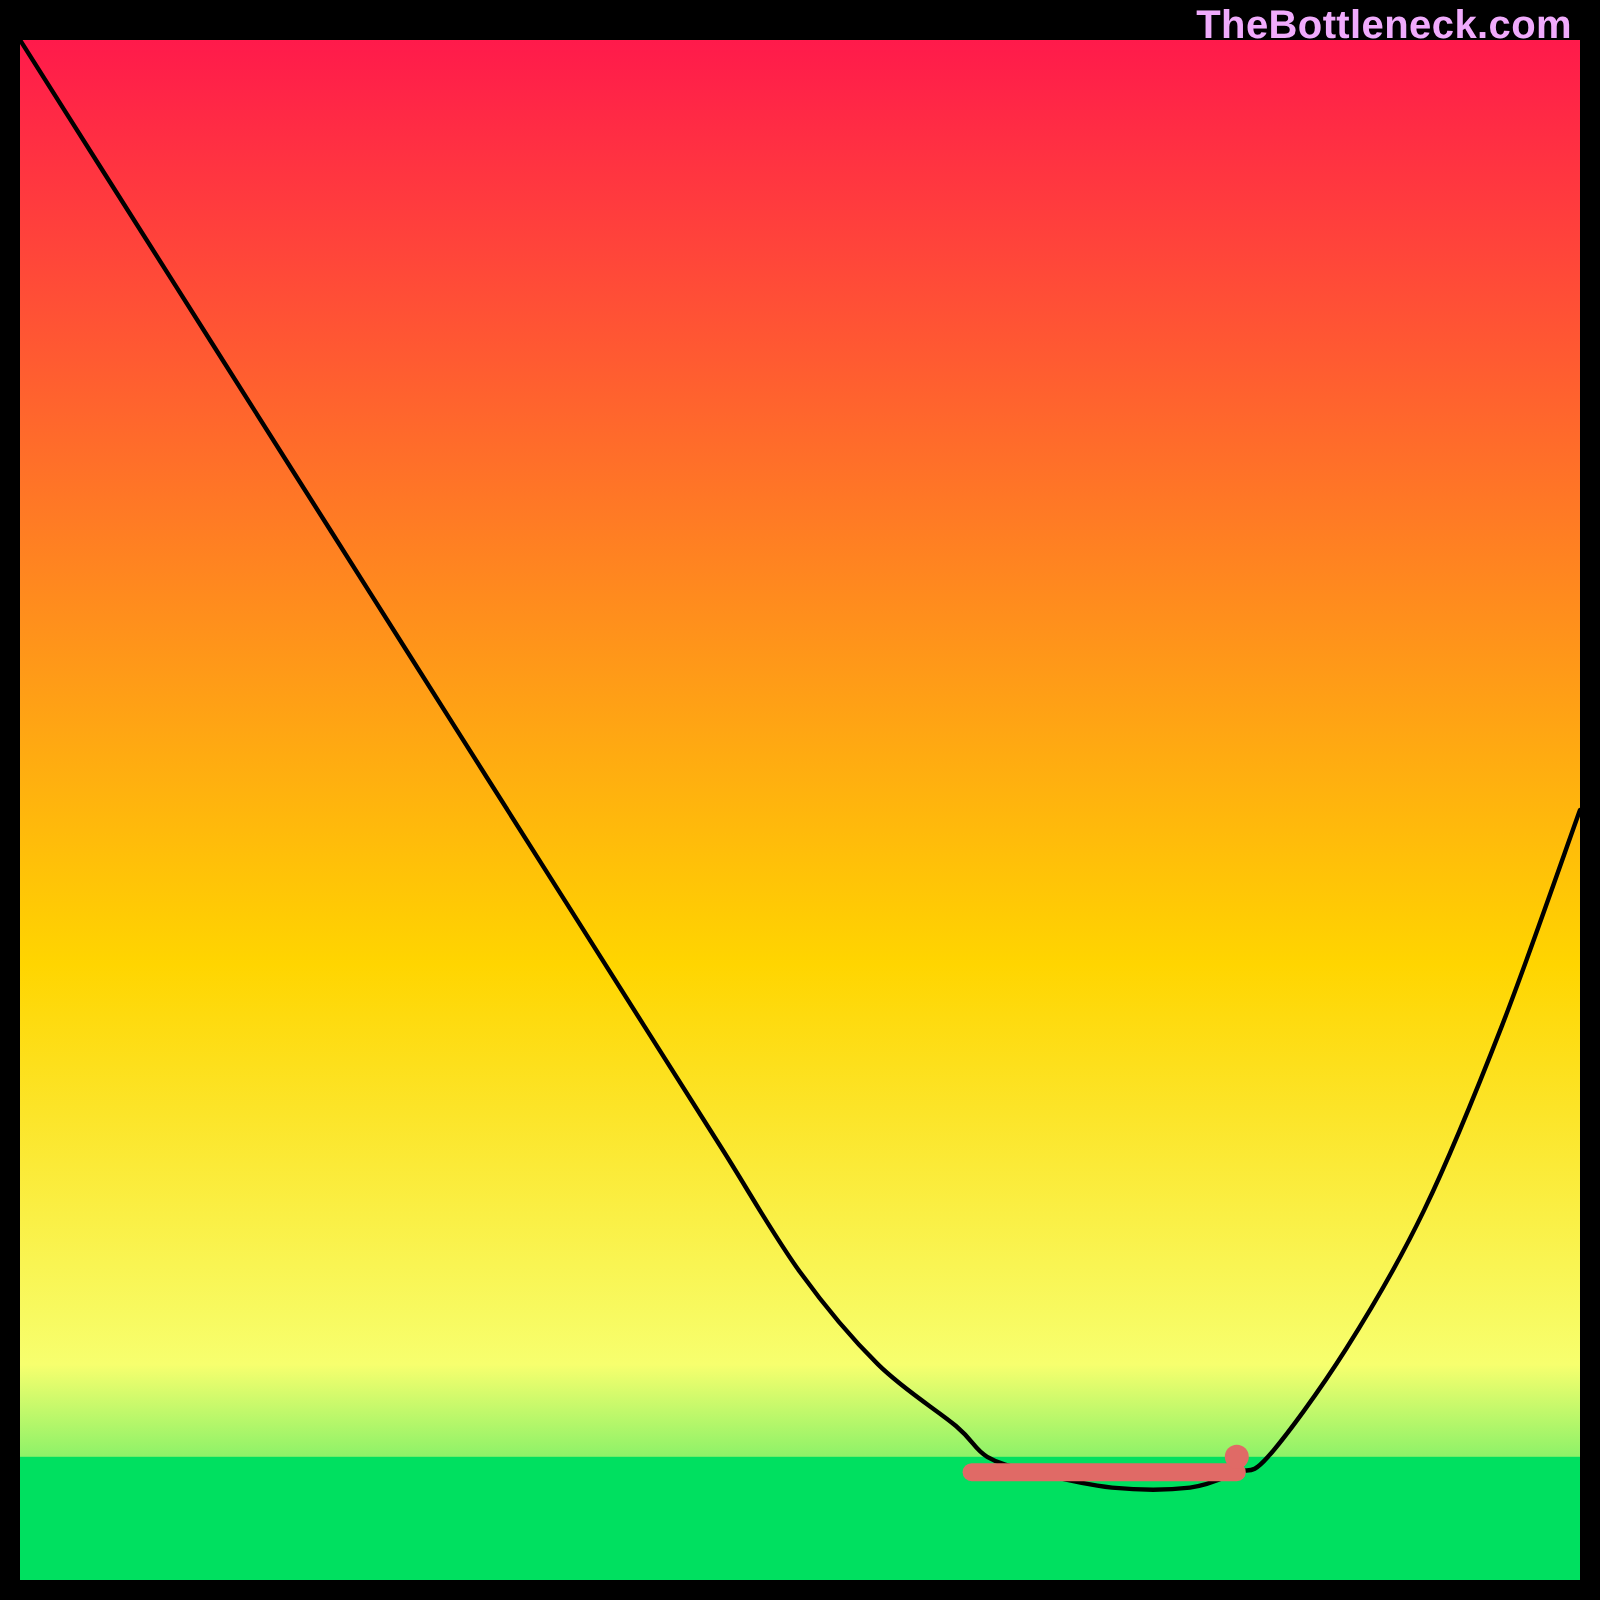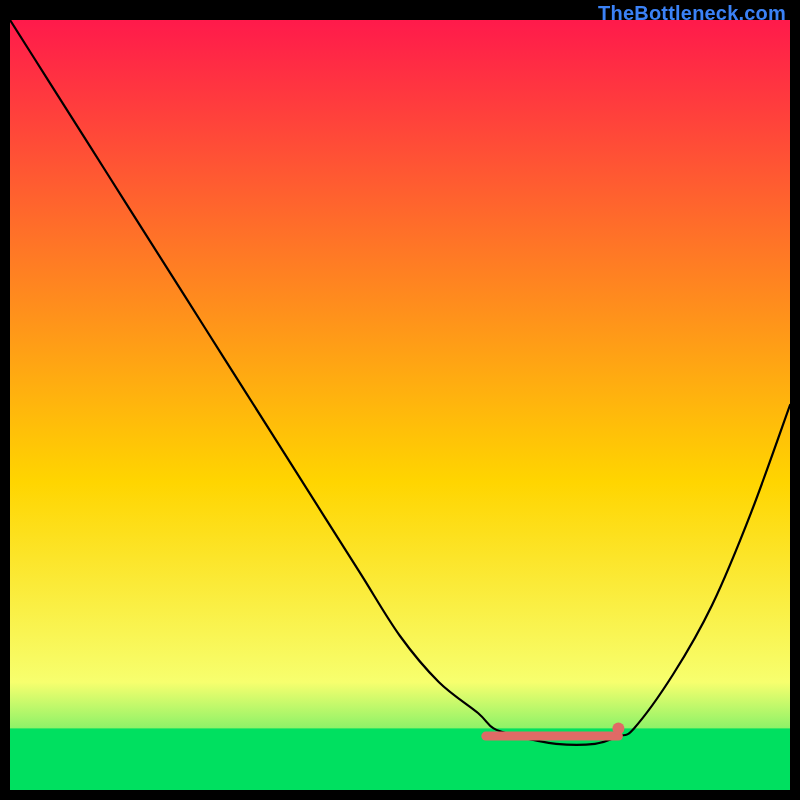--- a/index.html
+++ b/index.html
@@ -16,21 +16,21 @@
     left: 10px;
     top: 20px;
     width: 780px;
     height: 770px;
     background: #000;
   }
   .attribution {
     position: absolute;
     top: 2px;
     right: 14px;
-    color: #3b82f6;
+    color: #f0abfc;
     font-size: 20px;
     font-weight: 600;
     letter-spacing: 0.2px;
   }
   svg {
     display: block;
   }
 </style>
 </head>
 <body>

